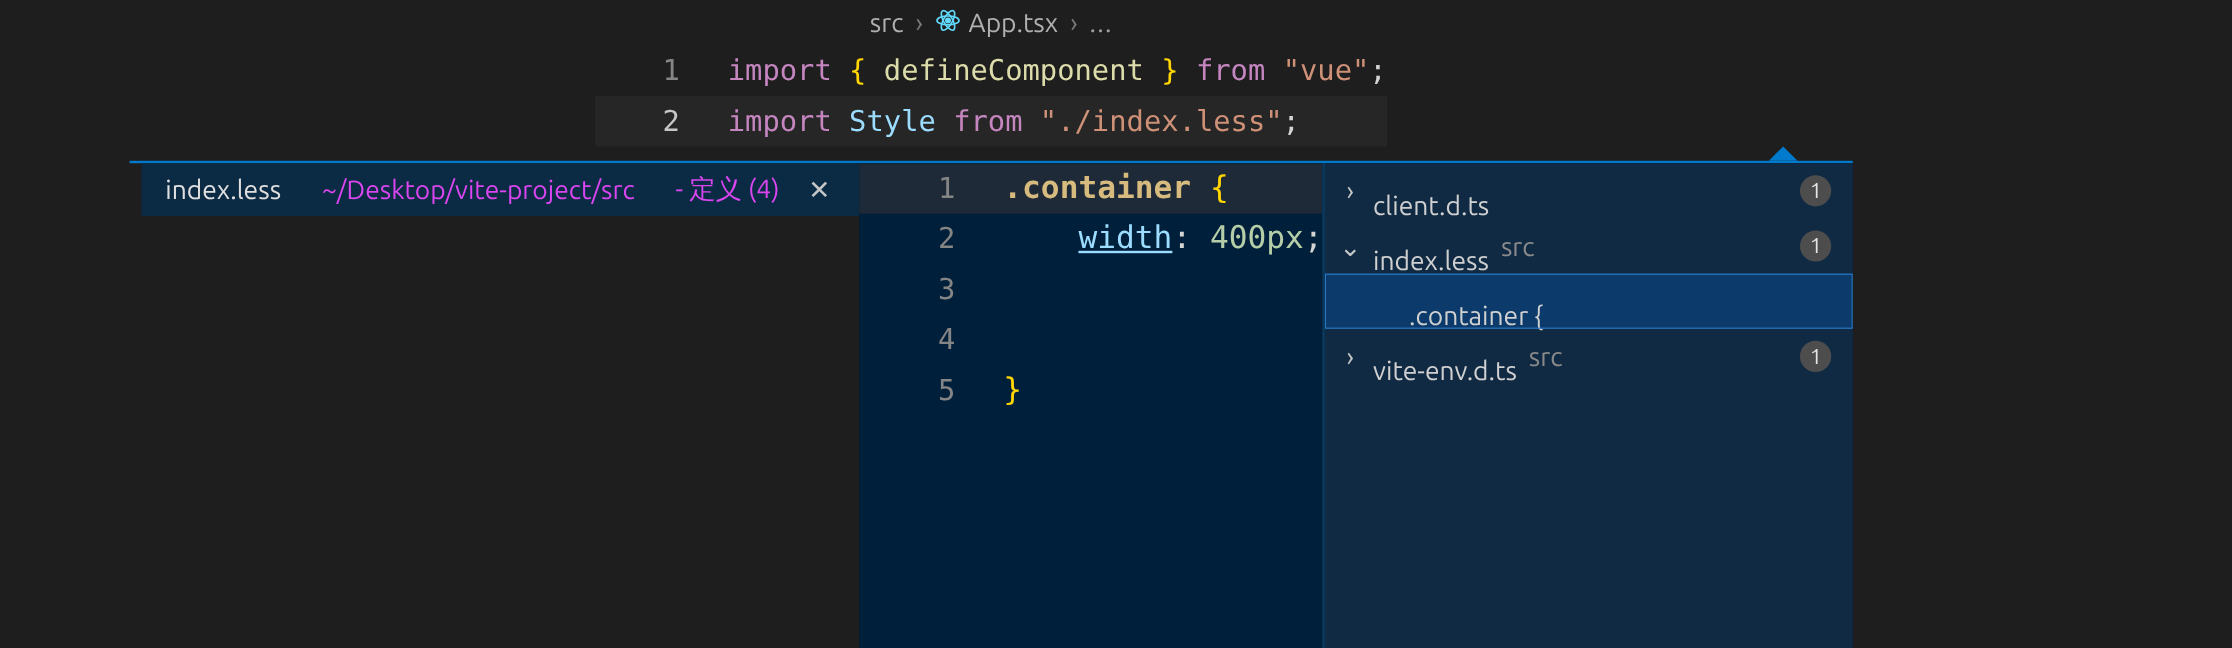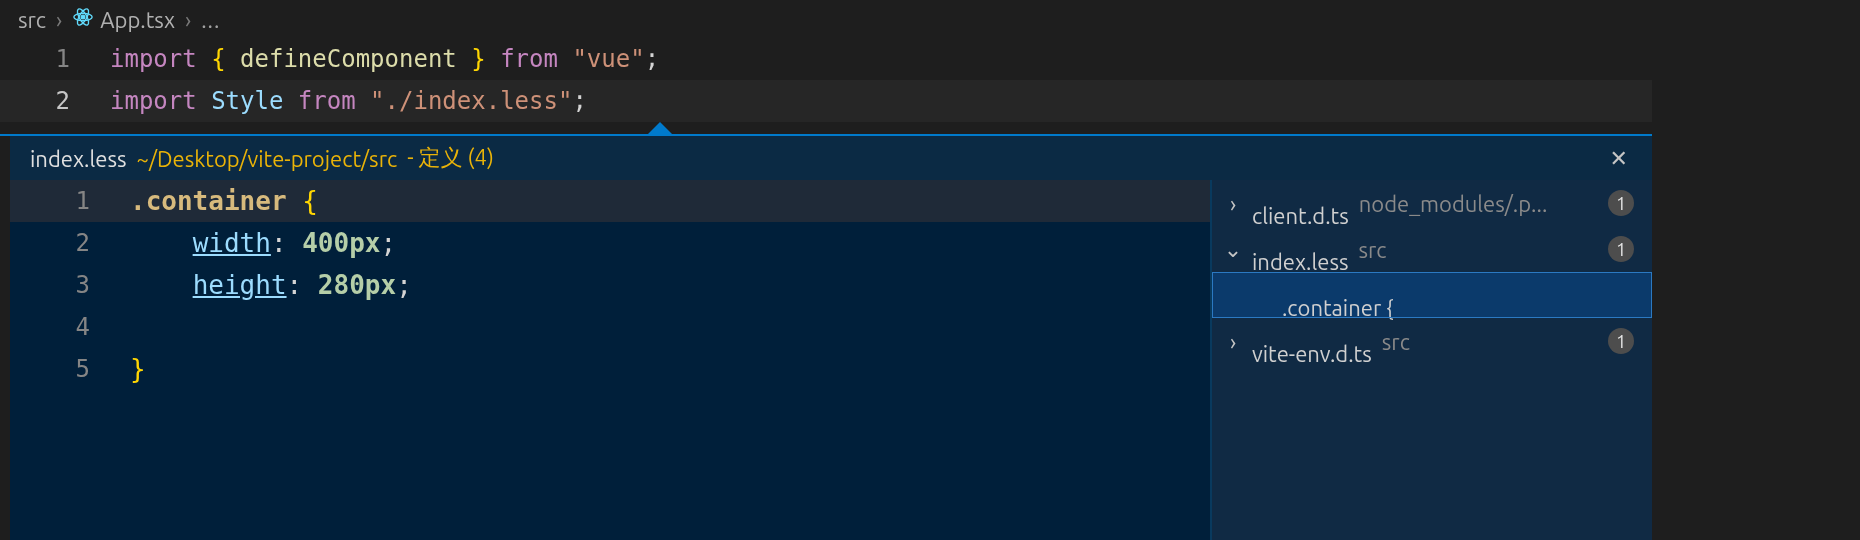--- a/index.html
+++ b/index.html
@@ -30,21 +30,21 @@
     margin: 0;
     padding: 0;
     background: var(--bg);
     color: var(--fg);
     font-family: Menlo, Consolas, "Courier New", monospace;
     font-size: 24px;
     width: 1860px;
     height: 540px;
     overflow: hidden;
   }
-  .root { width: 1652px; height: 540px; display: flex; flex-direction: column; }
+  .root { width: 1652px; height: 540px; display: flex; flex-direction: column; align-items: center; }
 
   
   .breadcrumb {
     display: flex;
     align-items: center;
     gap: 10px;
     height: 38px;
     padding: 0 18px;
     font-family: -apple-system, "Segoe UI", Ubuntu, sans-serif;
     font-size: 22px;
@@ -98,36 +98,36 @@
     left: 648px;
     width: 0; height: 0;
     border-left: 12px solid transparent;
     border-right: 12px solid transparent;
     border-bottom: 12px solid #007acc;
   }
 
   .peek {
     flex: 1 1 auto;
     display: flex;
-    flex-direction: column;
+    flex-direction: row;
     border-top: 2px solid #007acc;
     padding-left: 10px;
   }
   .peek-header {
     height: 44px;
     display: flex;
     align-items: center;
     padding: 0 20px;
     background: var(--bg-peek-header);
     font-family: -apple-system, "Segoe UI", Ubuntu, sans-serif;
     font-size: 22px;
     gap: 10px;
   }
   .peek-header .file { color: #e0e0e0; }
-  .peek-header .path { color: #eab308; }
+  .peek-header .path { color: #d946ef; margin-left: 24px; }
   .peek-header .spacer { flex: 1; }
   .peek-header .close { color: #c5c5c5; cursor: pointer; padding: 4px; font-size: 22px; }
 
   .peek-body {
     flex: 1;
     display: flex;
     background: var(--bg-peek);
     min-height: 0;
   }
 
@@ -136,21 +136,21 @@
     min-width: 0;
     overflow: hidden;
   }
   .peek-editor .line { height: 42px; }
   .peek-editor .ln { width: 120px; padding-right: 40px; font-size: 24px; }
   .peek-editor .code { font-size: 26px; }
   .peek-editor .line.hl { background: var(--bg-line-hi); }
 
   .sel { color: var(--fg-gold); font-weight: bold; }
   .prop { color: var(--fg-lbl); text-decoration: underline; }
-  .num { color: var(--fg-num); font-weight: bold; }
+  .num { color: var(--fg-num); }
   .hex { color: var(--fg-string); }
   .swatch {
     display: inline-block;
     width: 18px;
     height: 18px;
     background: #ccc;
     border: 1px solid #555;
     margin-right: 4px;
     vertical-align: -2px;
   }
@@ -251,35 +251,33 @@
           <div class="line hl">
             <span class="ln">1</span>
             <span class="code"><span class="sel">.container</span><span> </span><span class="brace">{</span></span>
           </div>
           <div class="line">
             <span class="ln">2</span>
             <span class="code"><span>    </span><span class="prop">width</span><span class="pun">:</span><span> </span><span class="num">400px</span><span class="pun">;</span></span>
           </div>
           <div class="line">
             <span class="ln">3</span>
-            <span class="code"><span>    </span><span class="prop">height</span><span class="pun">:</span><span> </span><span class="num">280px</span><span class="pun">;</span></span>
           </div>
           <div class="line">
             <span class="ln">4</span>
           </div>
           <div class="line">
             <span class="ln">5</span>
             <span class="code"><span class="brace">}</span></span>
           </div>
         </div>
       <div class="peek-refs" id="ref-list">
           <div class="ref-item">
             <span class="chev">›</span>
             <span class="fname">client.d.ts</span>
-            <span class="fpath">node_modules/.p...</span>
             <span class="badge">1</span>
           </div>
           <div class="ref-item">
             <span class="chev">⌄</span>
             <span class="fname">index.less</span>
             <span class="fpath">src</span>
             <span class="badge">1</span>
           </div>
           <div class="ref-item child selected">
             <span class="fname">.container {</span>

